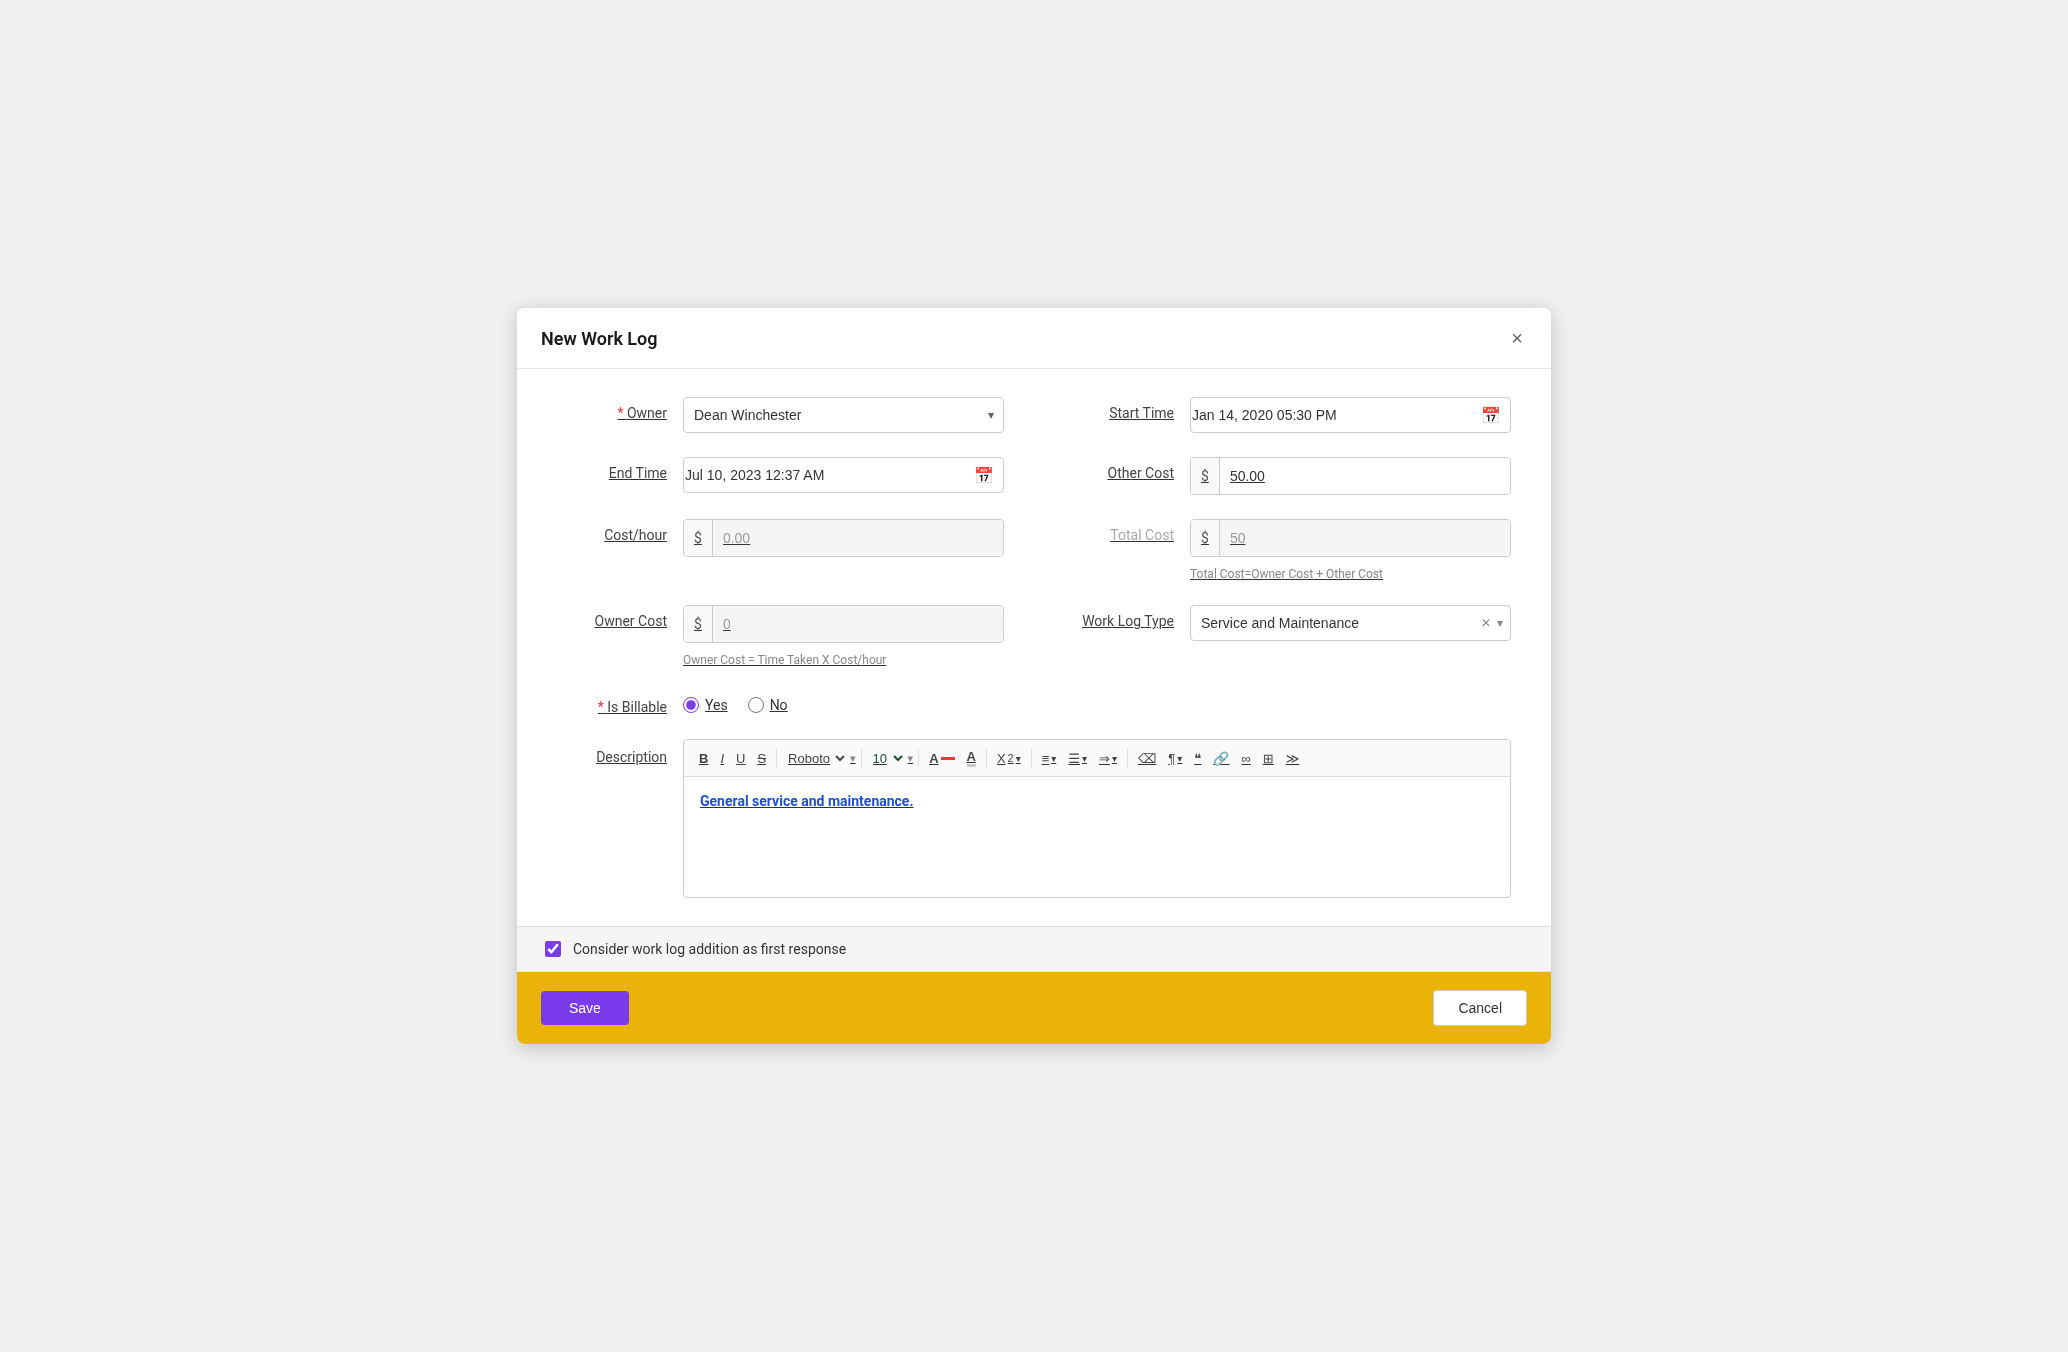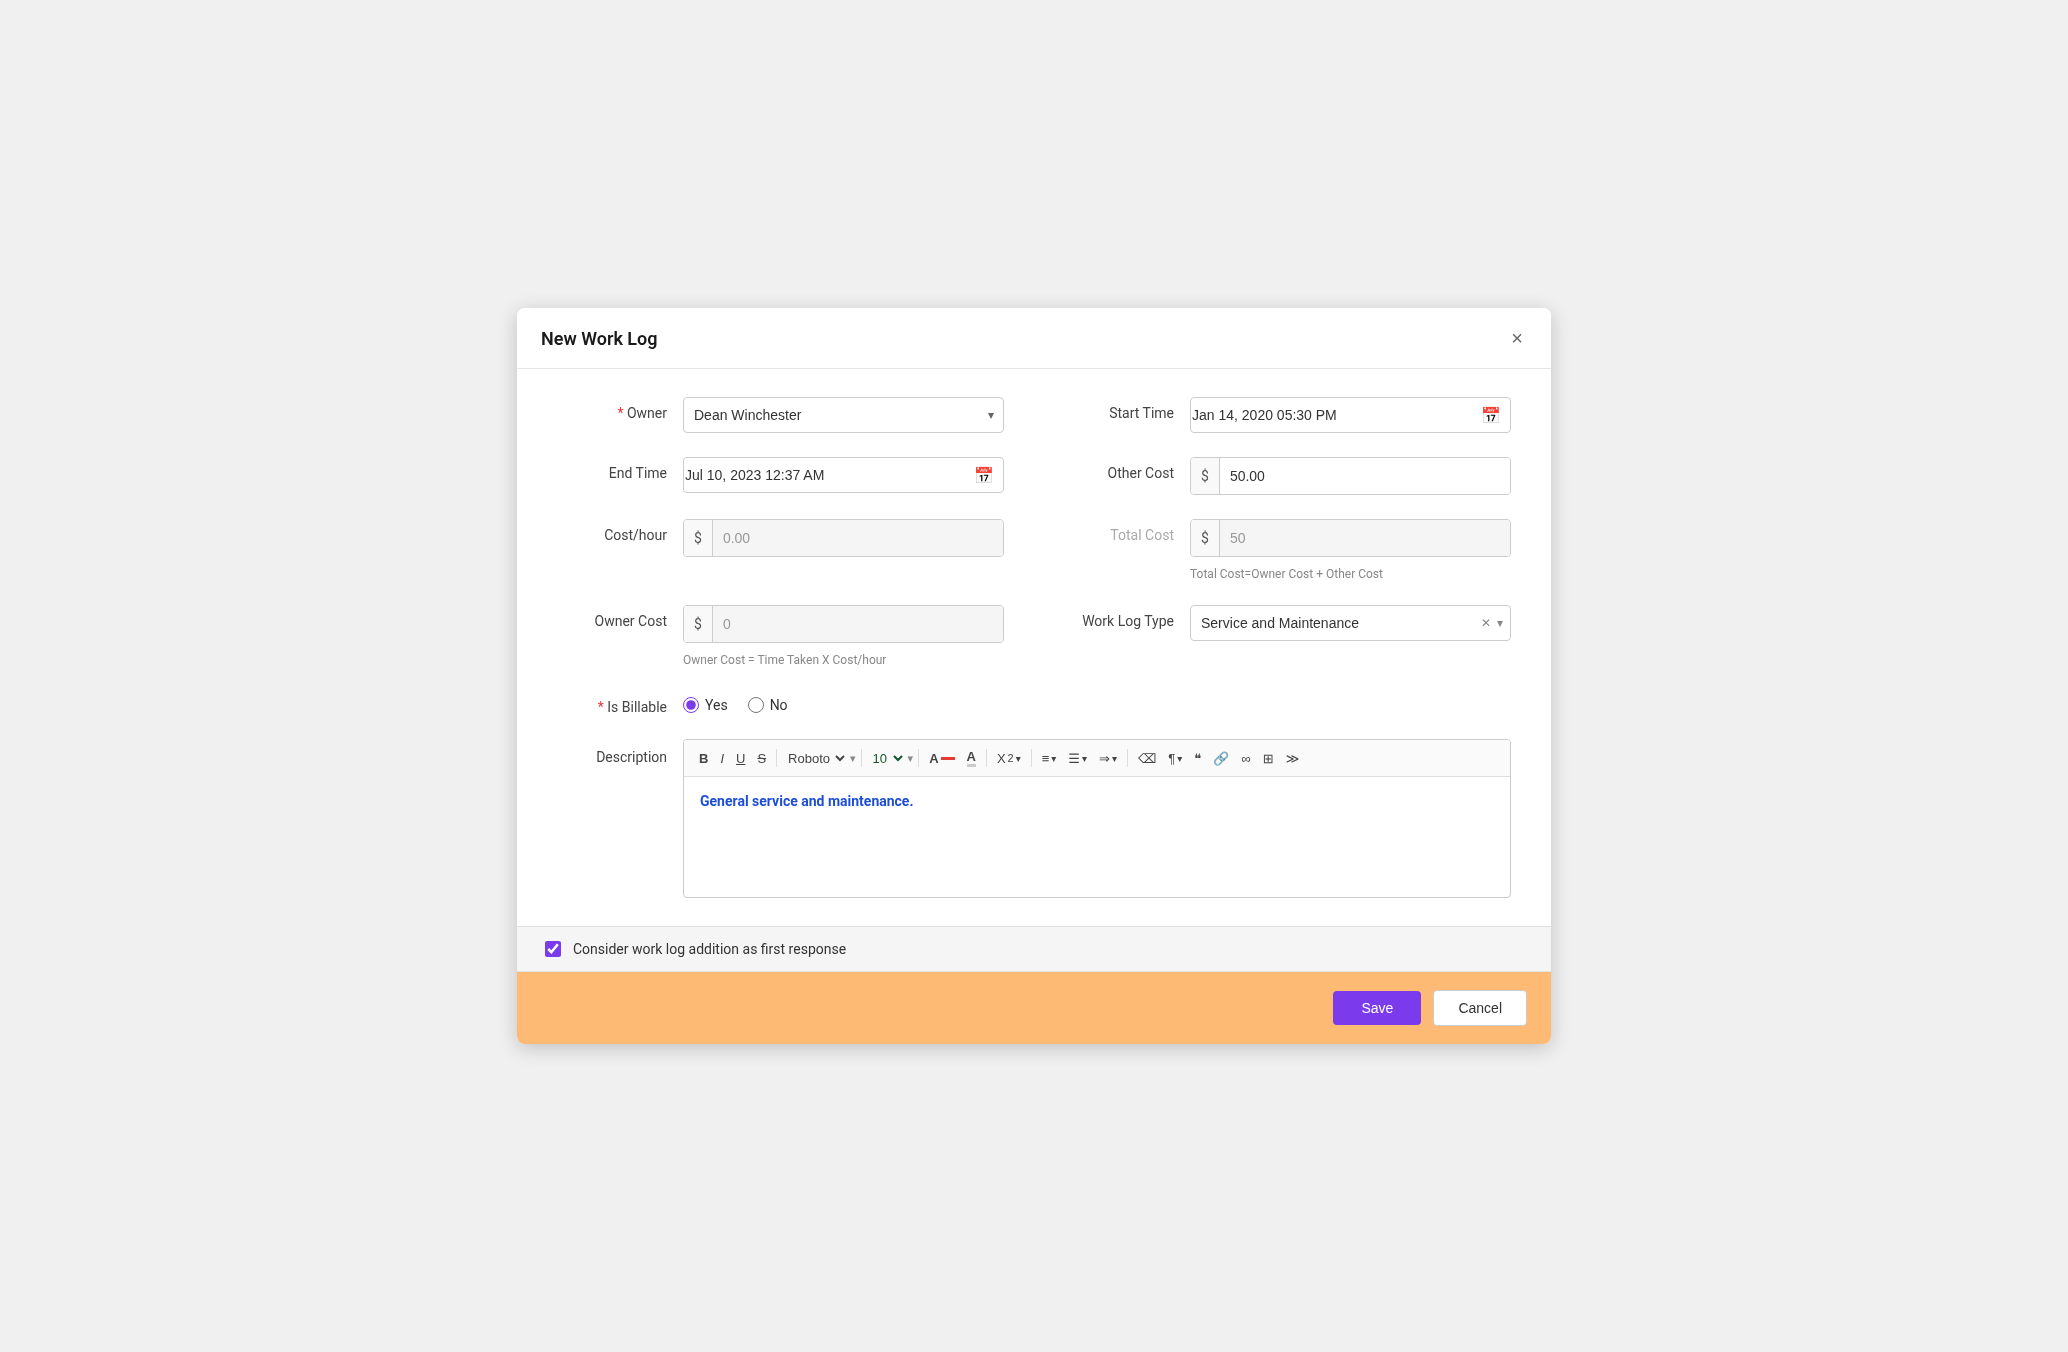--- a/index.html
+++ b/index.html
@@ -38,20 +38,21 @@
       border: none;
       cursor: pointer;
       color: #666;
       font-size: 20px;
       padding: 4px;
       line-height: 1;
     }
     .modal-body {
       padding: 28px 40px;
       background: #fff;
+      text-decoration: underline;
     }
     .form-grid {
       display: grid;
       grid-template-columns: 1fr 1fr;
       gap: 24px 60px;
     }
     .form-row {
       display: flex;
       align-items: flex-start;
       gap: 16px;
@@ -325,24 +326,24 @@
       cursor: pointer;
     }
     .first-response-label {
       font-size: 14px;
       color: #333;
     }
     
     .modal-footer {
       display: flex;
       align-items: center;
-      justify-content: flex-end;
+      justify-content: space-between;
       padding: 18px 24px;
       gap: 12px;
-      background: #fdba74;
+      background: #eab308;
       border-top: 1px solid #e5e5e5;
     }
     .btn-save {
       background: #7c3aed;
       color: #fff;
       border: none;
       border-radius: 4px;
       padding: 9px 28px;
       font-size: 14px;
       cursor: pointer;

